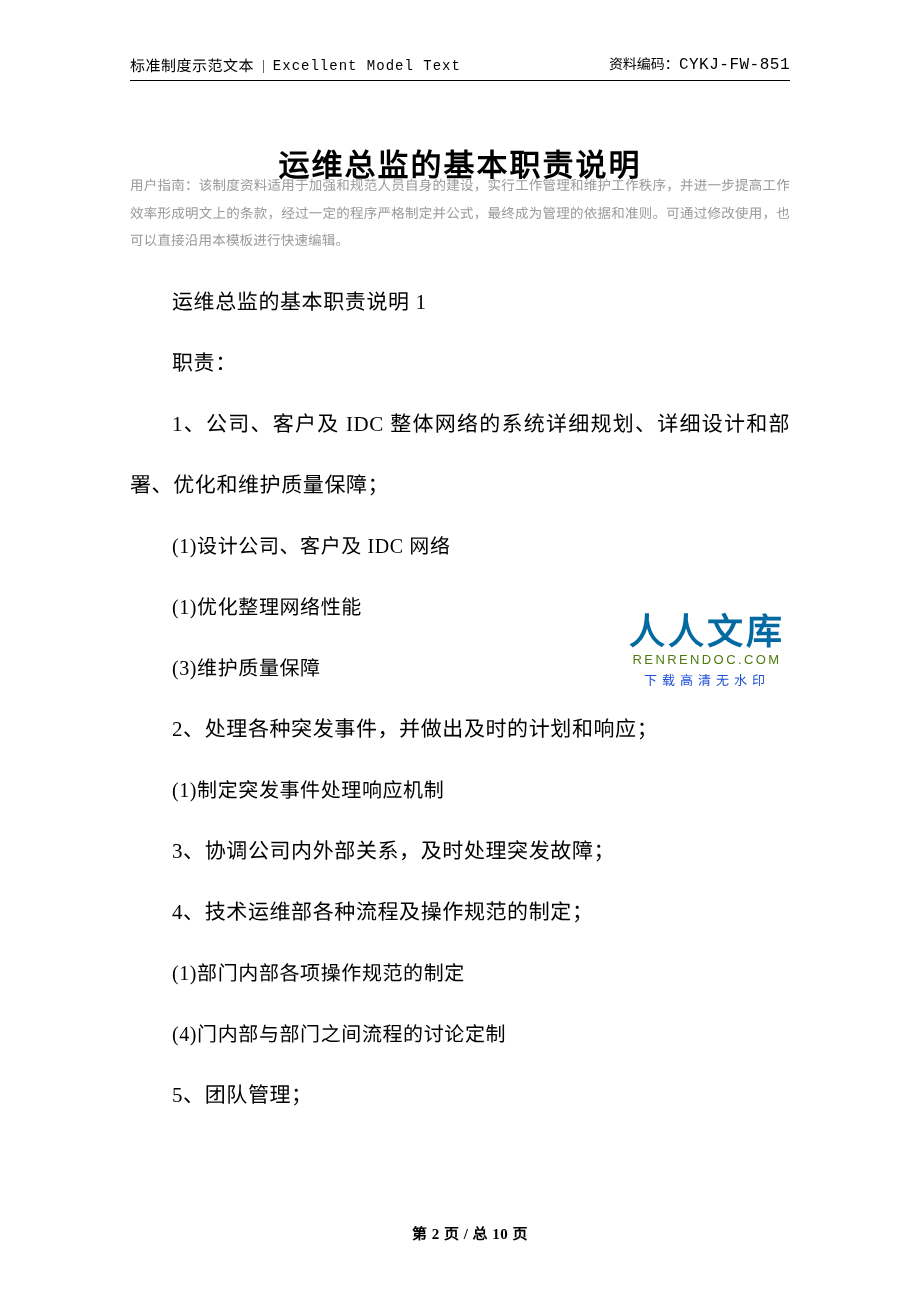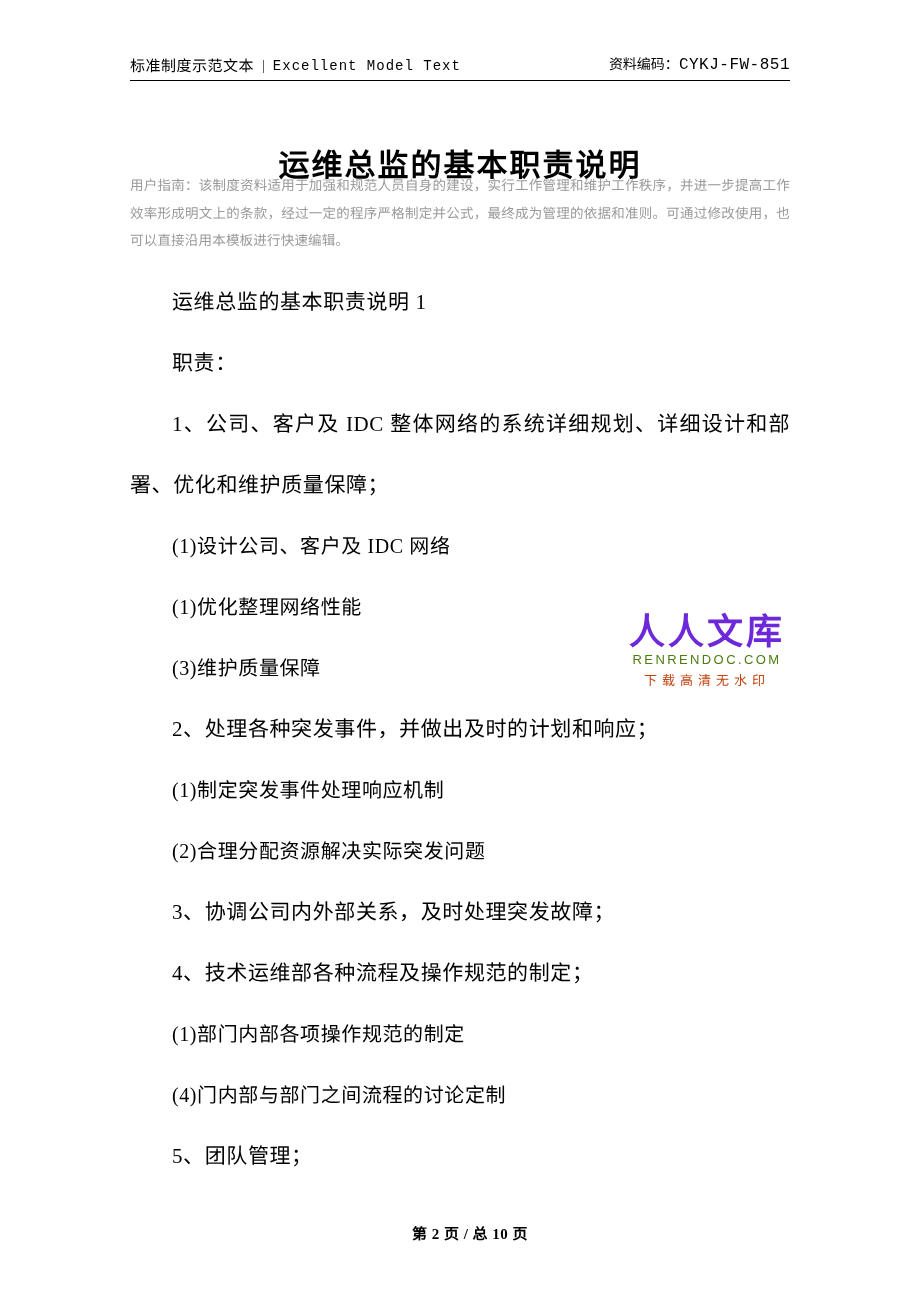--- a/index.html
+++ b/index.html
@@ -136,34 +136,34 @@
     text-align: center;
     color: #c9c9c9;
     user-select: none;
   }
   .wm-main {
     font-size: 36px;
     font-weight: bold;
     letter-spacing: 3px;
     font-family: "Liberation Serif", "DejaVu Serif", serif;
     line-height: 1.05;
-    color: #6d28d9;
+    color: #0369a1;
   }
   .wm-sub {
     font-size: 13px;
     letter-spacing: 2.4px;
     font-family: "Liberation Sans", sans-serif;
     color: #4d7c0f;
     margin-top: 0;
   }
   .wm-sub2 {
     font-size: 13px;
     letter-spacing: 5px;
     font-family: "Liberation Serif", "DejaVu Serif", serif;
-    color: #c2410c;
+    color: #1d4ed8;
     margin-top: 3px;
   }
 
   
   .footer {
     position: absolute;
     left: 140px;
     top: 1222px;
     width: 660px;
     text-align: center;
@@ -196,21 +196,20 @@
 
   <div class="body-block">
       <div class="para indent">运维总监的基本职责说明 1</div>
       <div class="para indent">职责：</div>
       <div class="para indent">1、公司、客户及 IDC 整体网络的系统详细规划、详细设计和部署、优化和维护质量保障；</div>
       <div class="para sub">(1)设计公司、客户及 IDC 网络</div>
       <div class="para sub">(1)优化整理网络性能</div>
       <div class="para sub">(3)维护质量保障</div>
       <div class="para indent">2、处理各种突发事件，并做出及时的计划和响应；</div>
       <div class="para sub">(1)制定突发事件处理响应机制</div>
-      <div class="para sub">(2)合理分配资源解决实际突发问题</div>
       <div class="para indent">3、协调公司内外部关系，及时处理突发故障；</div>
       <div class="para indent">4、技术运维部各种流程及操作规范的制定；</div>
       <div class="para sub">(1)部门内部各项操作规范的制定</div>
       <div class="para sub">(4)门内部与部门之间流程的讨论定制</div>
       <div class="para indent">5、团队管理；</div>
     </div>
 
   <div class="watermark">
     <div class="wm-main">人人文库</div>
     <div class="wm-sub">RENRENDOC.COM</div>

